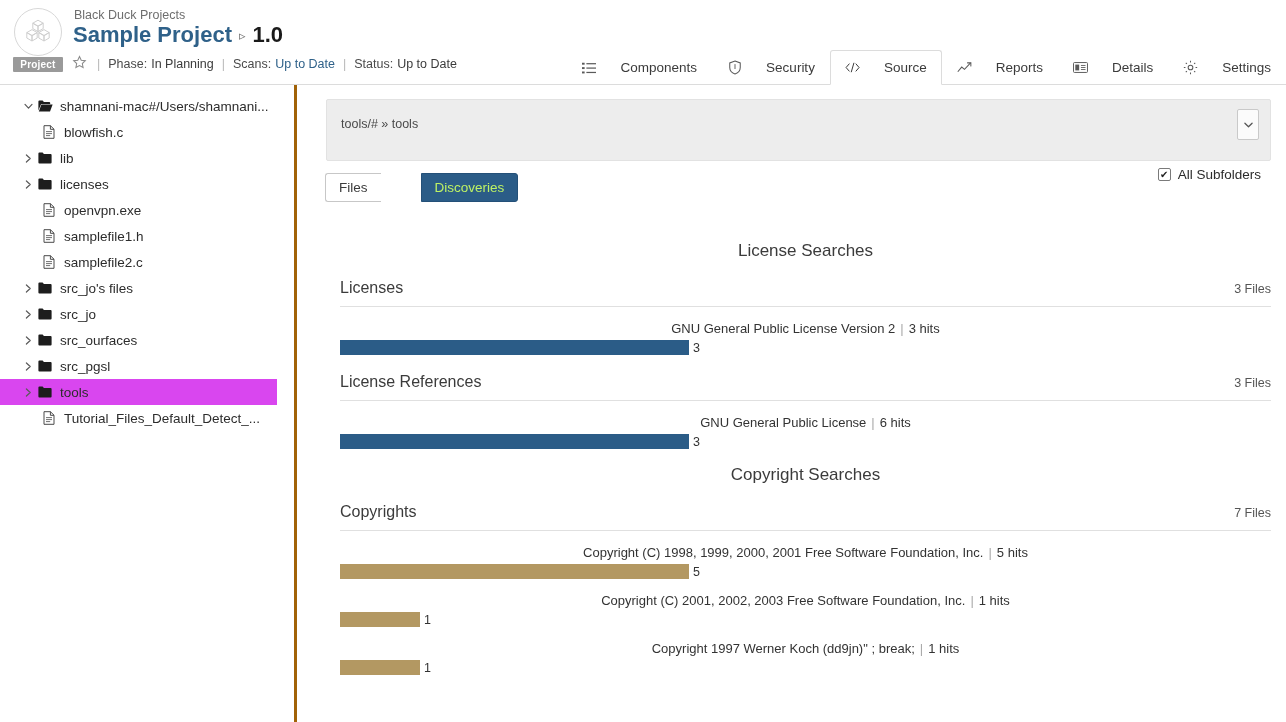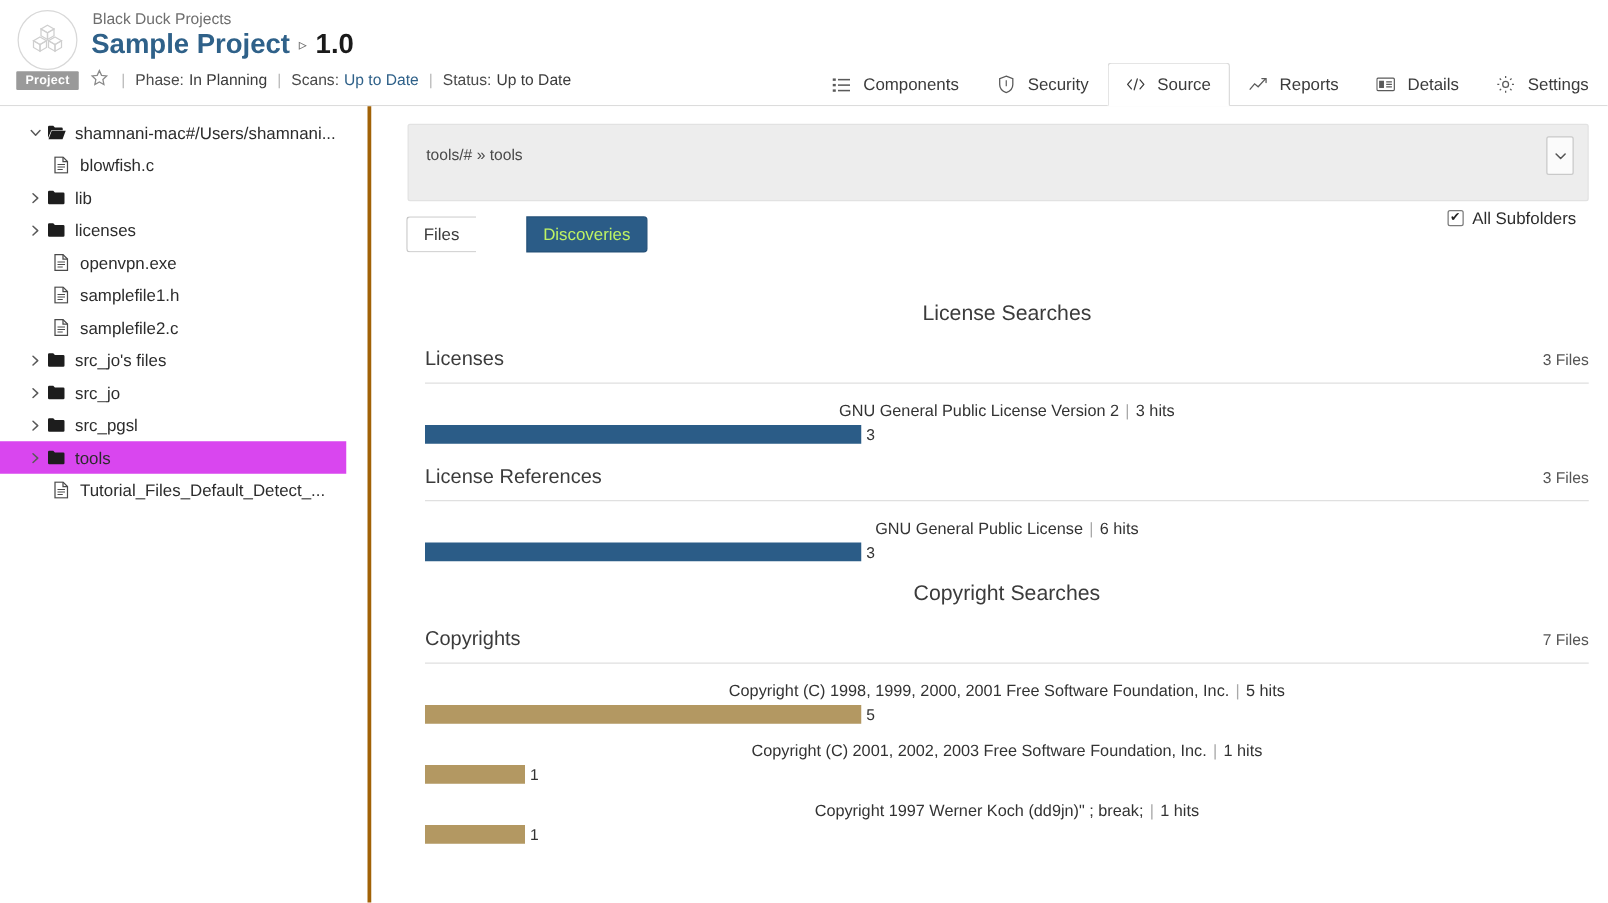--- a/index.html
+++ b/index.html
@@ -83,21 +83,21 @@
 
   
   #top-tabs {
     position: absolute; right: 0; bottom: 0;
     height: 34px;
     display: flex;
     align-items: stretch;
   }
   .ttab {
     display: flex; align-items: center;
-    gap: 10px;
+    gap: 24px;
     padding: 0 14px;
     font-size: 13.5px;
     color: #3b3b3b;
     cursor: pointer;
     border: 1px solid transparent;
     border-bottom: none;
     position: relative;
     background: transparent;
   }
   .ttab.active {
@@ -500,20 +500,33 @@
       <span class="tw">
         <svg width="7" height="9" viewBox="0 0 7 9" fill="none" stroke="#5a5a5a" stroke-width="1.2" stroke-linecap="round" stroke-linejoin="round">
           <path d="M1.4 1 L5.2 4.5 L1.4 8"></path>
         </svg>
       </span>
       <span class="ticon-folder">
         <svg width="14" height="12" viewBox="0 0 14 12" fill="#1d1d1d">
           <path d="M0.4 1.6 a1 1 0 0 1 1-1 h3.2 l1.3 1.4 h6.7 a1 1 0 0 1 1 1 v7.4 a1 1 0 0 1 -1 1 h-11.2 a1 1 0 0 1 -1 -1 z"></path>
         </svg>
       </span>
+      <span class="tlabel">src_ourfaces</span>
+    </div>
+    <div class="tree-row">
+      <span class="tw">
+        <svg width="7" height="9" viewBox="0 0 7 9" fill="none" stroke="#5a5a5a" stroke-width="1.2" stroke-linecap="round" stroke-linejoin="round">
+          <path d="M1.4 1 L5.2 4.5 L1.4 8"></path>
+        </svg>
+      </span>
+      <span class="ticon-folder">
+        <svg width="14" height="12" viewBox="0 0 14 12" fill="#1d1d1d">
+          <path d="M0.4 1.6 a1 1 0 0 1 1-1 h3.2 l1.3 1.4 h6.7 a1 1 0 0 1 1 1 v7.4 a1 1 0 0 1 -1 1 h-11.2 a1 1 0 0 1 -1 -1 z"></path>
+        </svg>
+      </span>
       <span class="tlabel">src_pgsl</span>
     </div>
     <div class="tree-row selected">
       <span class="tw">
         <svg width="7" height="9" viewBox="0 0 7 9" fill="none" stroke="#5a5a5a" stroke-width="1.2" stroke-linecap="round" stroke-linejoin="round">
           <path d="M1.4 1 L5.2 4.5 L1.4 8"></path>
         </svg>
       </span>
       <span class="ticon-folder">
         <svg width="14" height="12" viewBox="0 0 14 12" fill="#1d1d1d">

